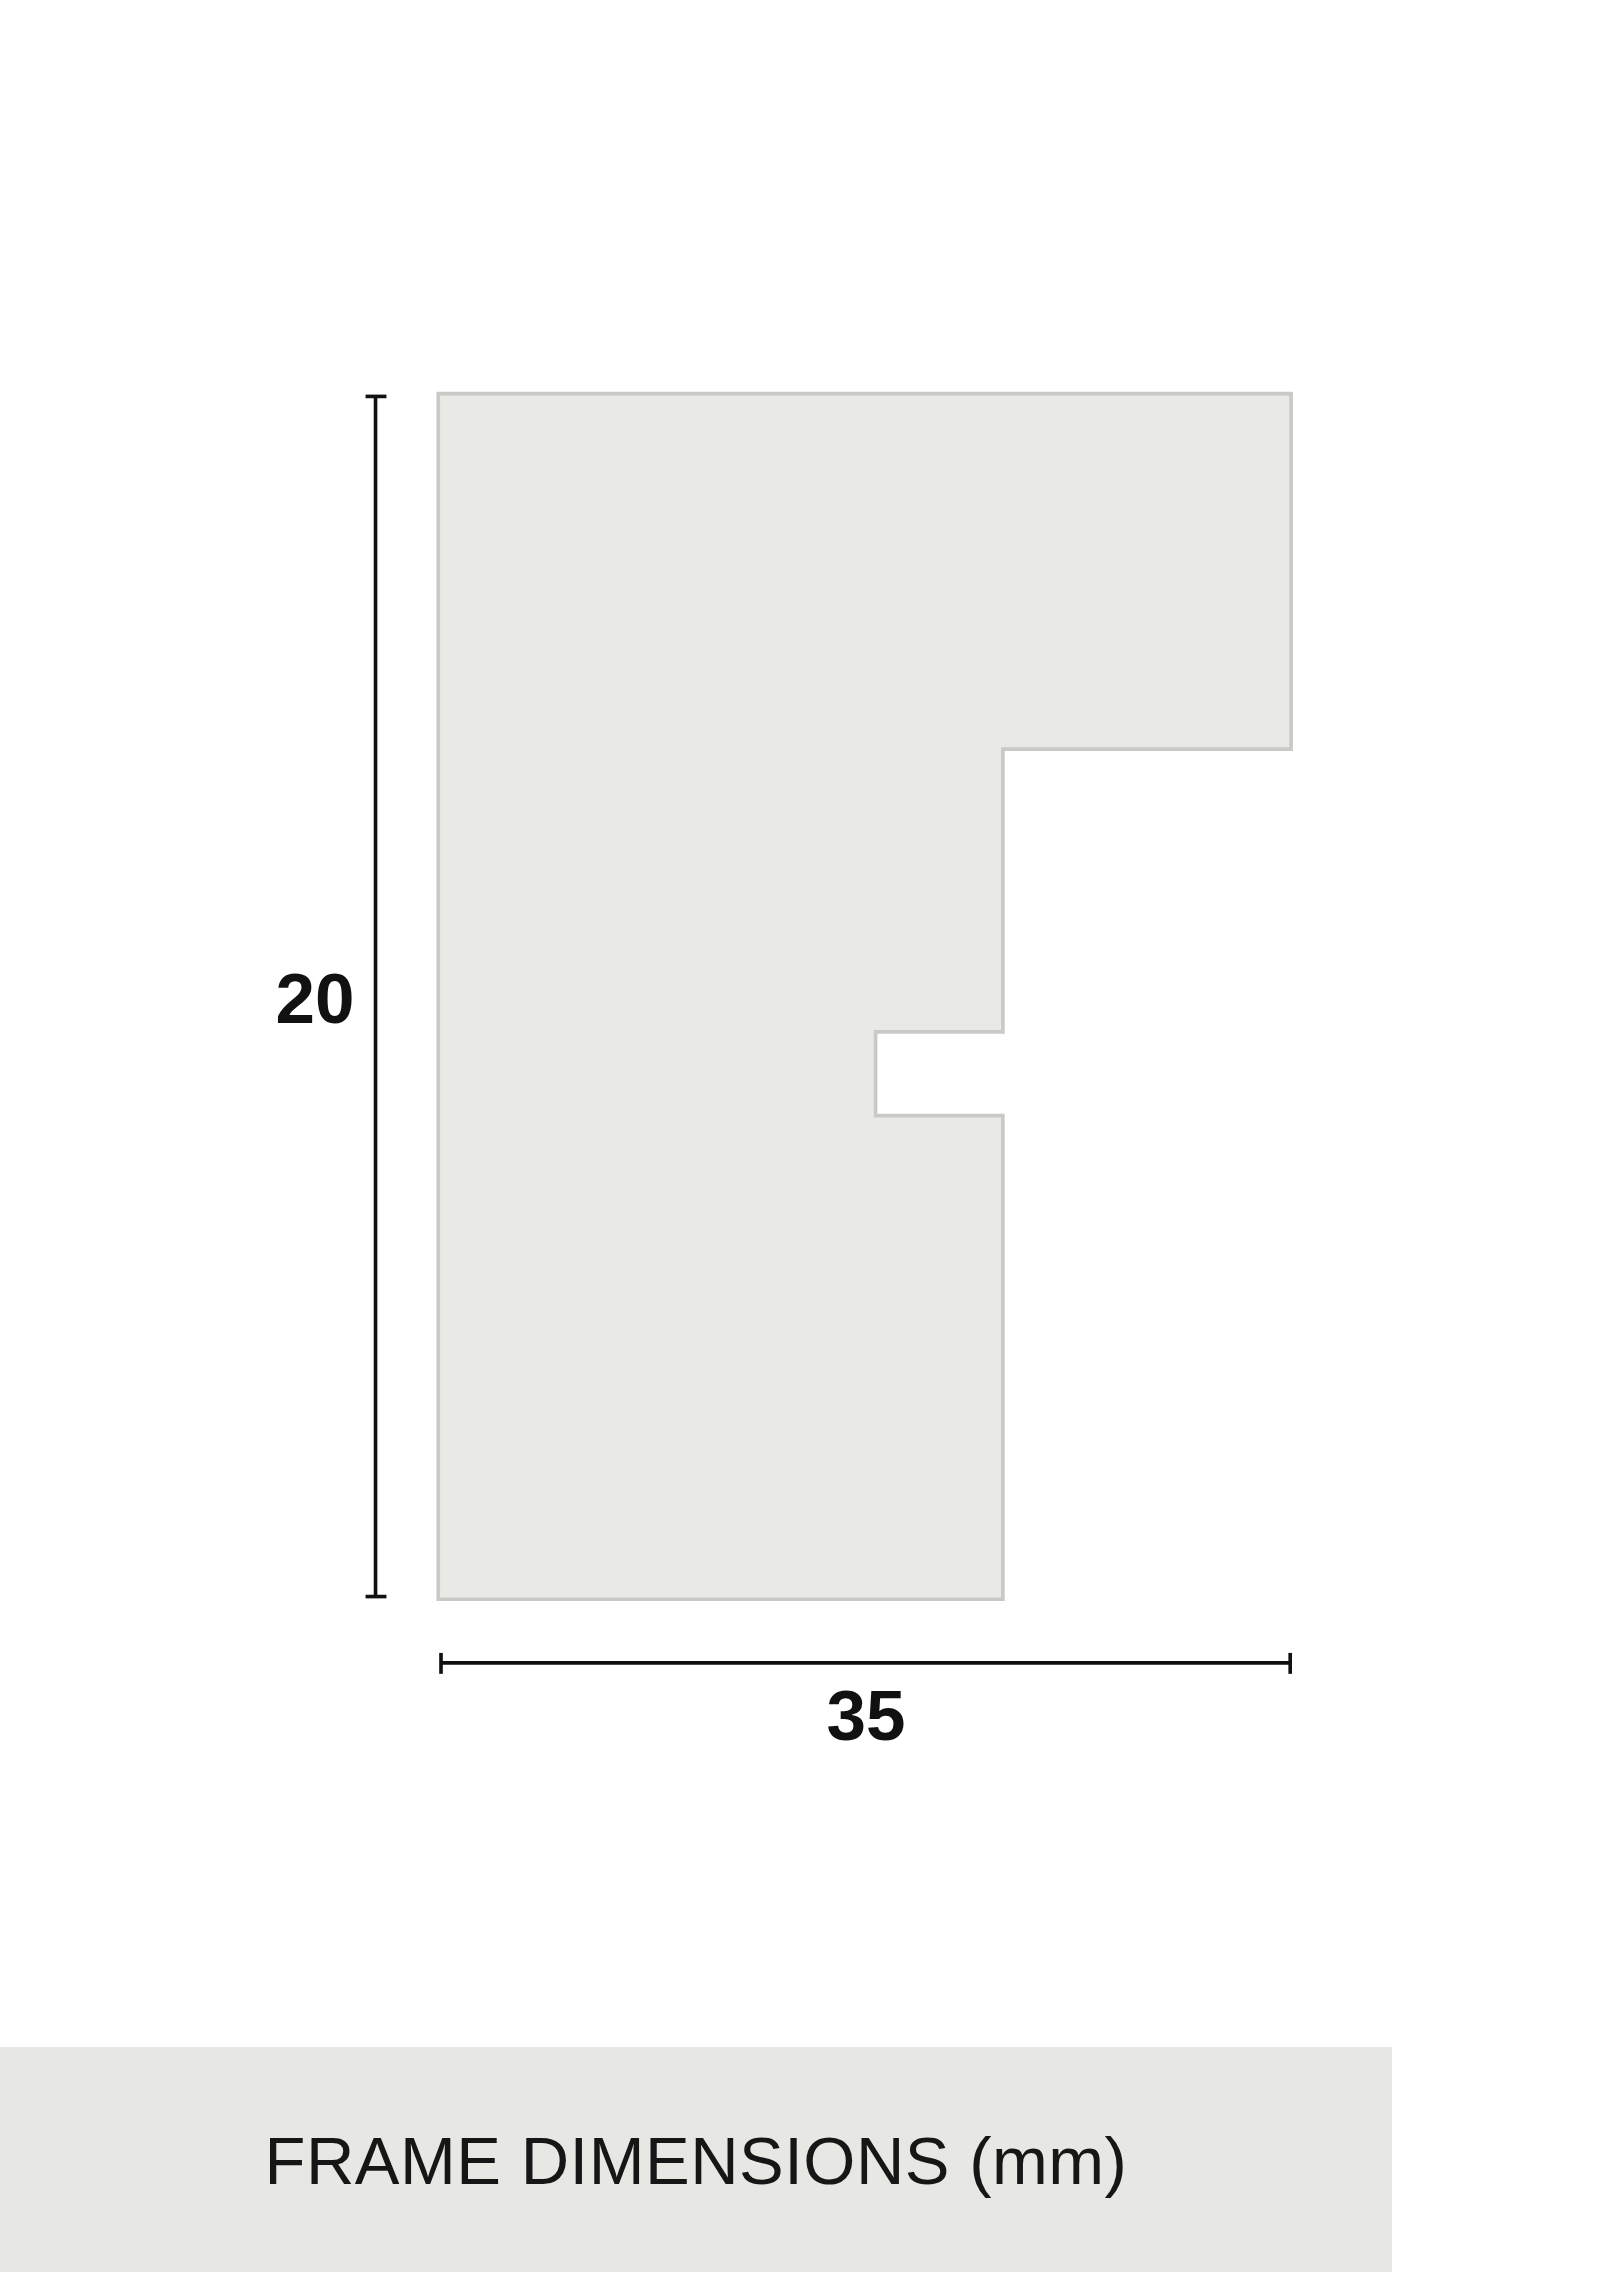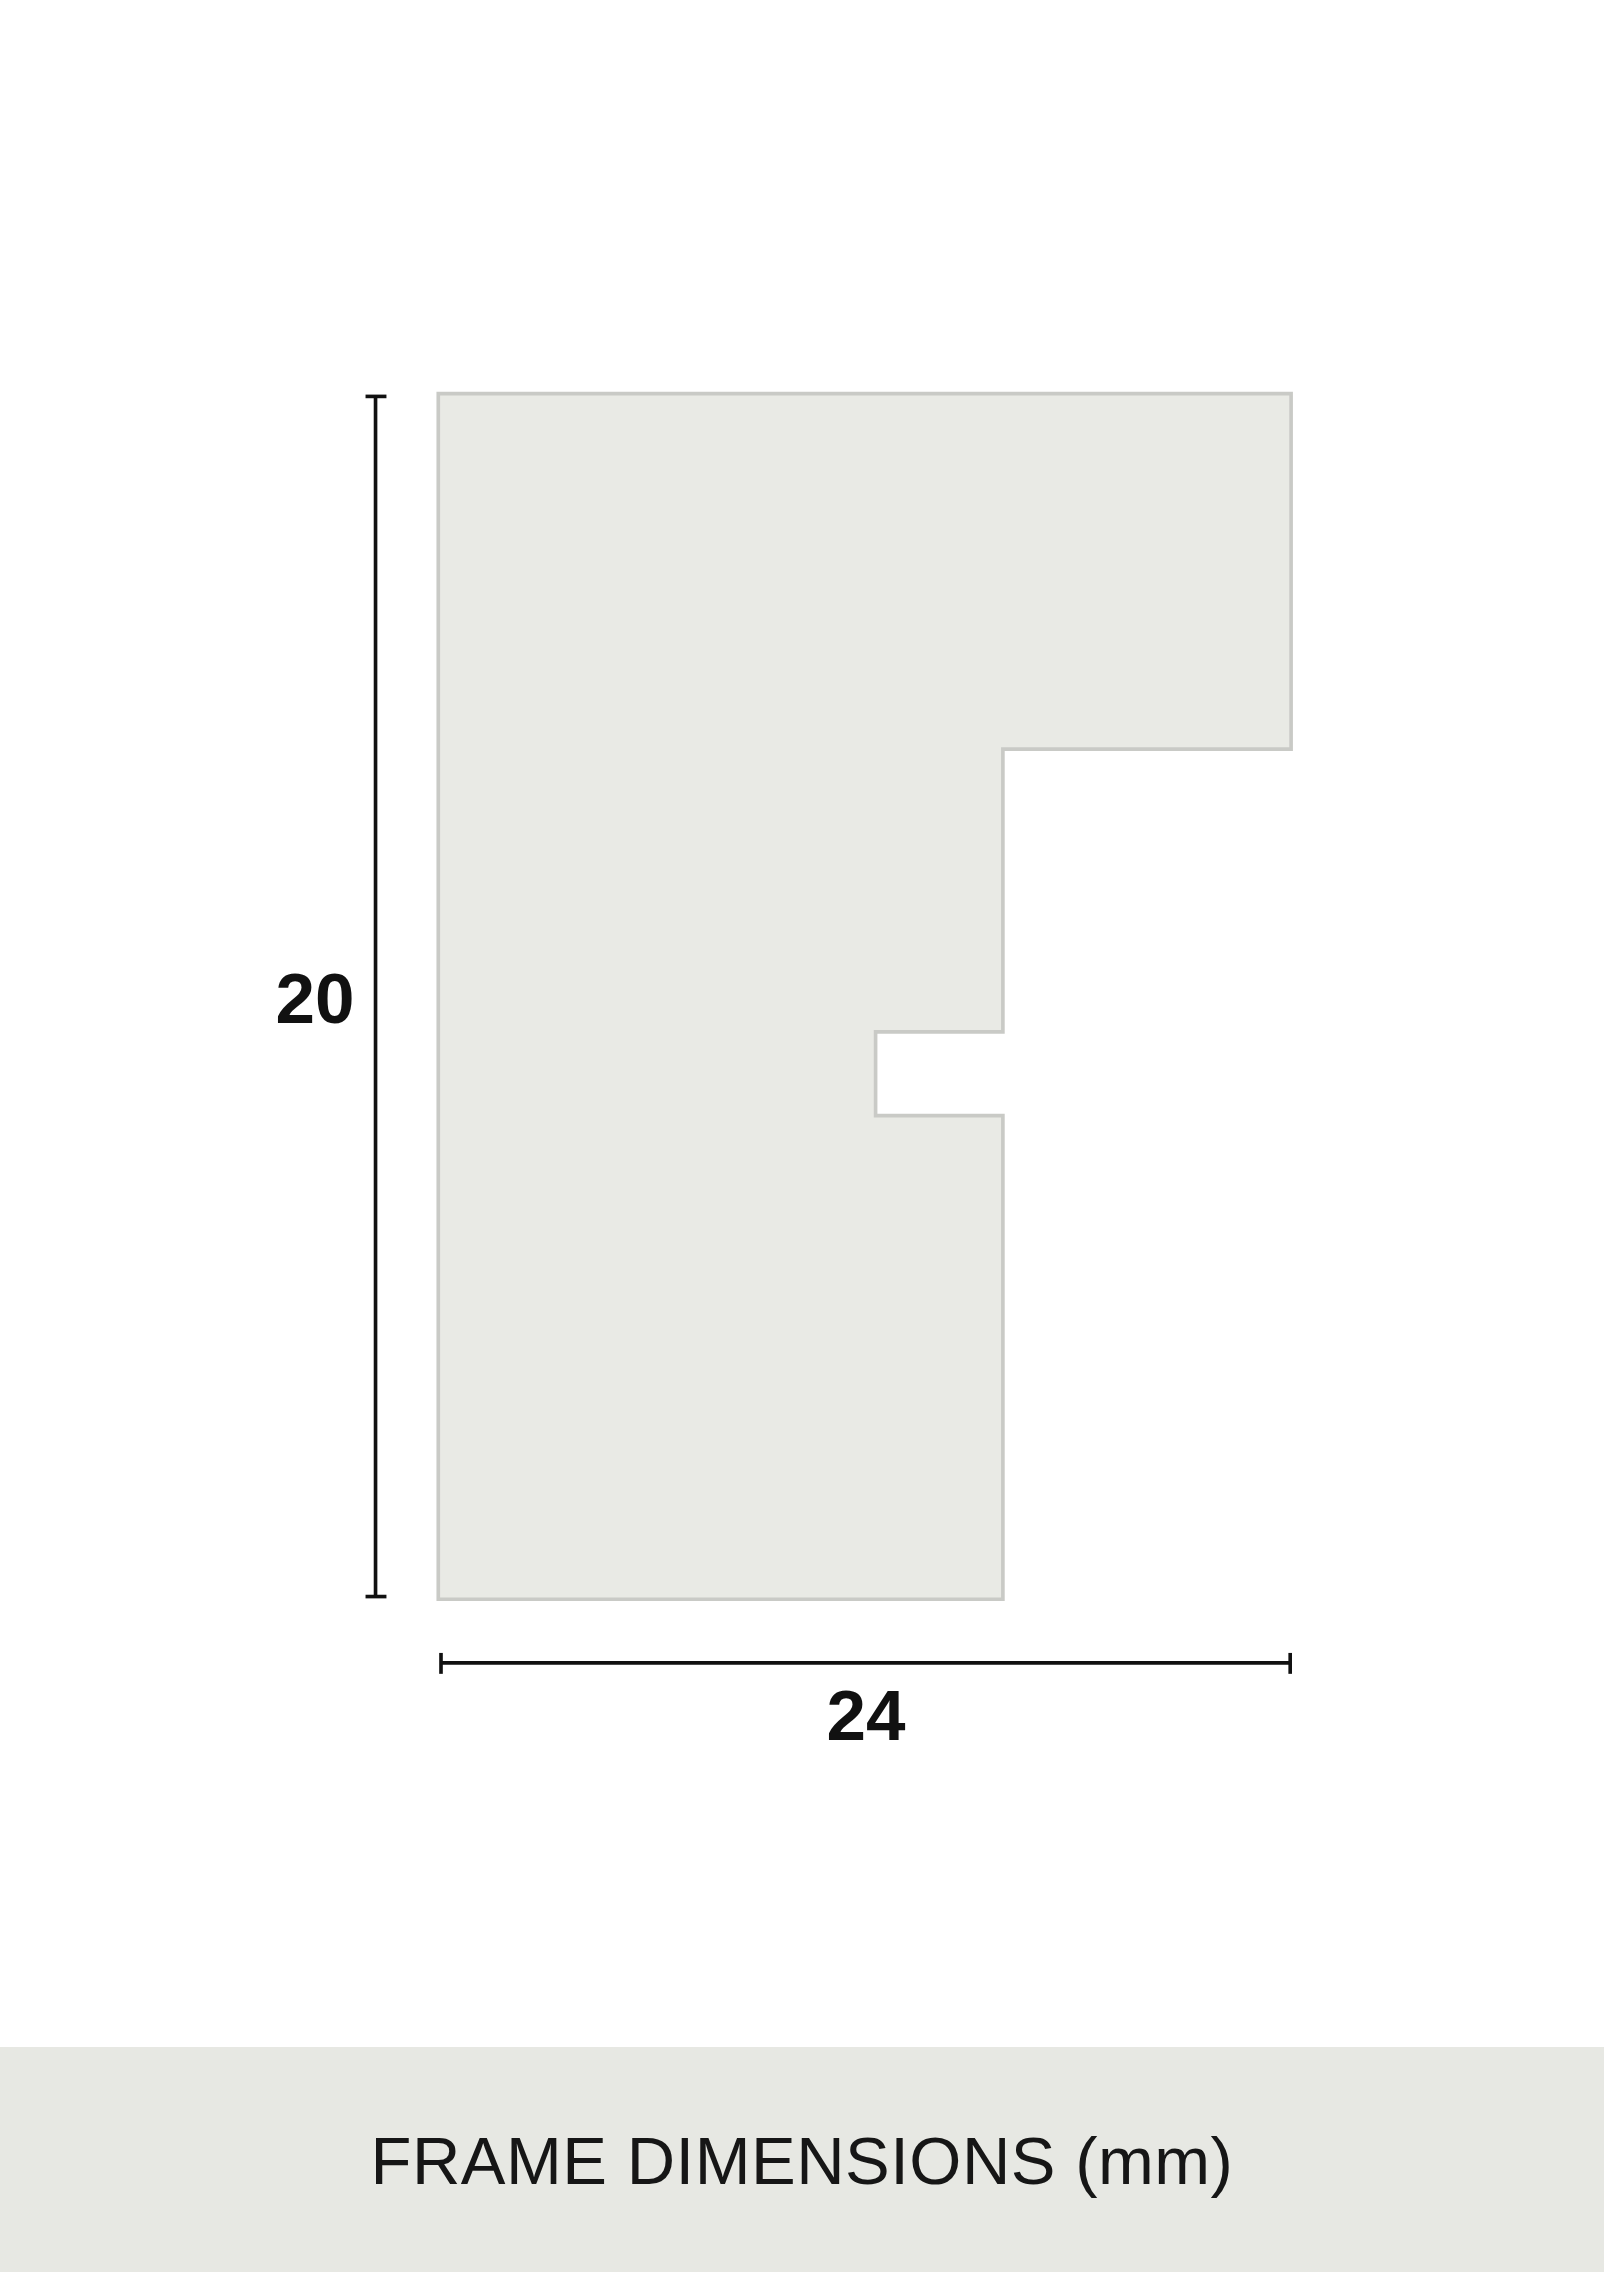--- a/index.html
+++ b/index.html
@@ -35,21 +35,21 @@
     font-weight: 700;
     font-size: 71px;
     line-height: 1;
     color: #111111;
     white-space: nowrap;
   }
   .caption-bar {
     position: absolute;
     left: 0;
     top: 2047px;
-    width: 1604px;
+    width: 1392px;
     height: 226px;
     background: #e7e8e3;
     display: flex;
     align-items: center;
     justify-content: center;
   }
   .caption-text {
     font-weight: 400;
     font-size: 67px;
     letter-spacing: 0.5px;
@@ -75,20 +75,20 @@
 
     <g class="dim-stroke">
       <line x1="485" y1="1829" x2="1419" y2="1829"></line>
       <line x1="485" y1="1818" x2="485" y2="1841"></line>
       <line x1="1419" y1="1818" x2="1419" y2="1841"></line>
     </g>
   </svg>
 
   <div class="dim-label" style="left: 315px; top: 998px;">20</div>
 
-  <div class="dim-label" style="left: 866px; top: 1715px;">24</div>
+  <div class="dim-label" style="left: 866px; top: 1715px;">35</div>
 
   <div class="caption-bar">
     <div class="caption-text">FRAME DIMENSIONS (mm)</div>
   </div>
 
 </div>
 
 
 </body></html>

